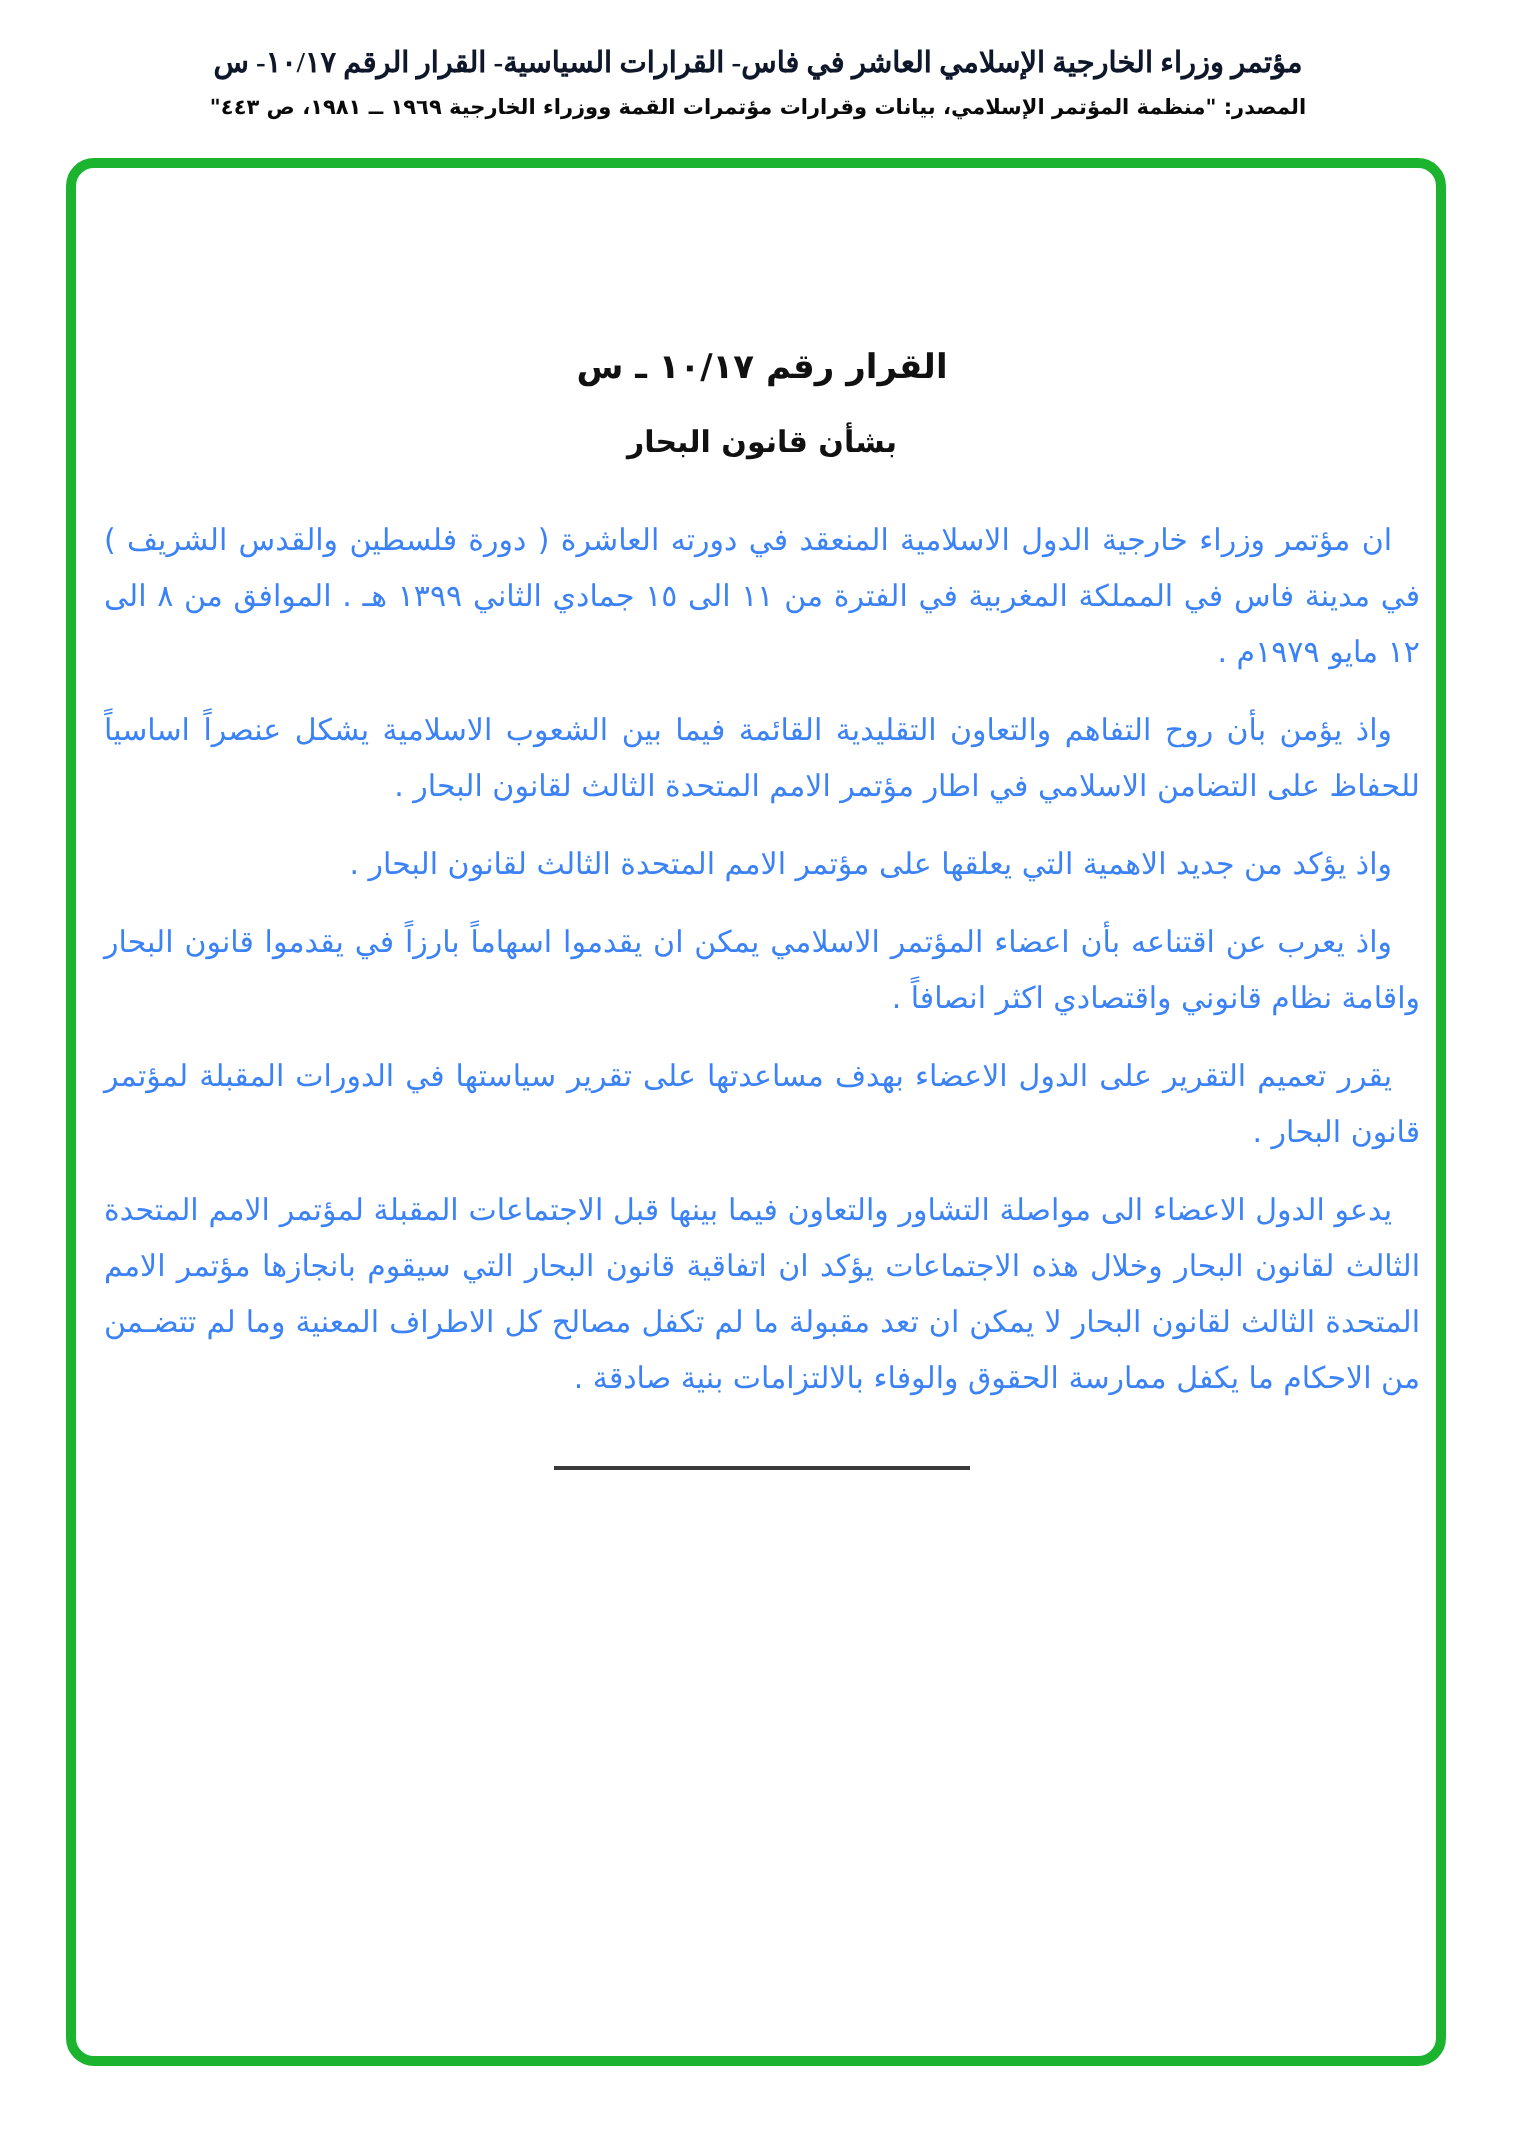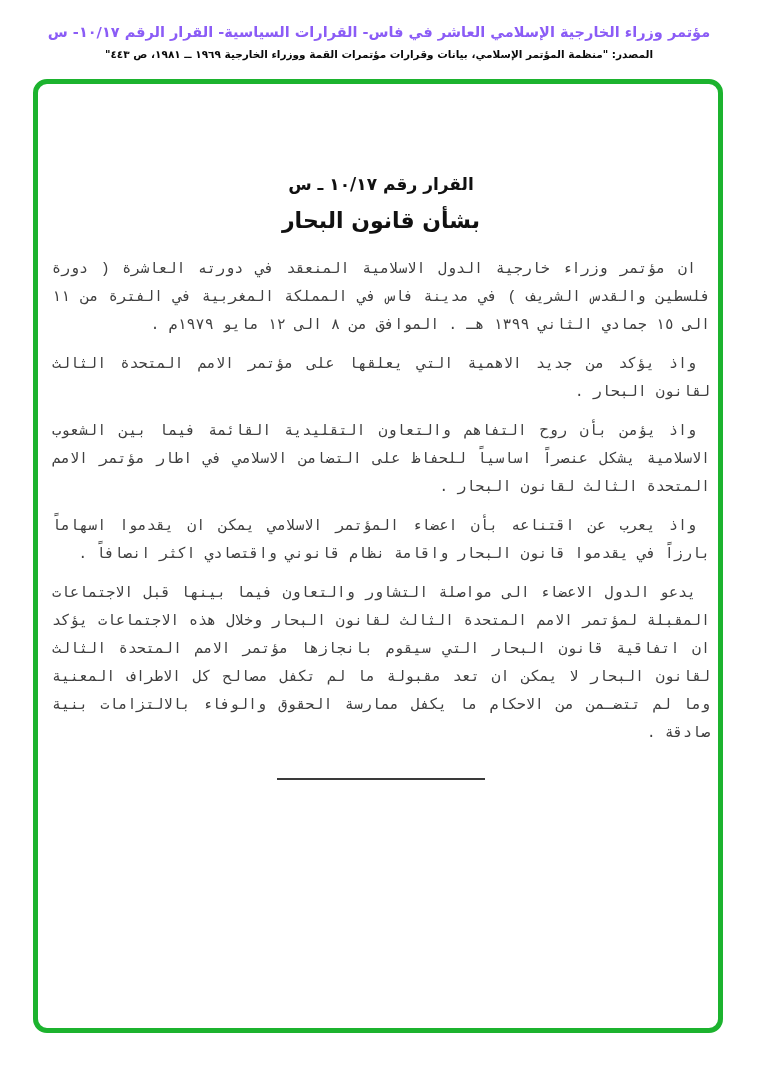--- a/index.html
+++ b/index.html
@@ -8,21 +8,21 @@
     background: #ffffff;
     font-family: "DejaVu Sans", sans-serif;
     color: #111111;
     overflow: hidden;
   }
   .page { width: 758px; height: 1078px; position: relative; }
 
   .header { direction: rtl; text-align: center; padding-top: 22px; }
   .header-line1 {
     font-size: 14.5px; font-weight: bold; line-height: 20px;
-    letter-spacing: 0px; color: #8b5cf6;
+    letter-spacing: 0px; color: #0f172a; font-family: Liberation Serif, serif;
   }
   .header-line2 {
     font-size: 10.5px; font-weight: bold; line-height: 15px;
     margin-top: 5px; color: #0a0a0a;
   }
 
   .frame {
     box-sizing: border-box;
     width: 690px; height: 954px;
     margin: 17px 35px 0 33px;
@@ -33,33 +33,32 @@
   }
 
   .title {
     direction: rtl; text-align: center;
     margin-top: 88px;
     font-size: 17px; font-weight: bold; line-height: 24px;
   }
   .subtitle {
     direction: rtl; text-align: center;
     margin-top: 13px;
-    font-size: 22px; font-weight: bold; line-height: 24px;
+    font-size: 15px; font-weight: bold; line-height: 24px;
   }
 
   p.body {
     direction: rtl;
     text-align: justify;
     text-align-last: right;
     font-size: 15px;
     line-height: 28px;
     margin: 11px 0 0 0;
     text-indent: 14px;
-    color: #404040;
-    font-family: Liberation Mono, monospace;
+    color: #3b82f6;
   }
   p.body.p-first { margin-top: 23px; }
 
   .divider {
     width: 208px; height: 2px;
     background: #3a3a3a;
     margin: 30px auto 0 auto;
   }
 </style>
 </head>
@@ -74,28 +73,29 @@
 
   <div class="frame">
 
     <div class="title">القرار رقم ١٠/١٧ ـ س</div>
 
     <div class="subtitle">بشأن قانون البحار</div>
 
     <p class="body p-first">ان مؤتمر وزراء خارجية الدول الاسلامية المنعقد في دورته العاشرة ( دورة فلسطين والقدس الشريف ) في مدينة فاس في المملكة المغربية في الفترة من ١١ الى ١٥ جمادي الثاني ١٣٩٩ هـ . الموافق من ٨ الى ١٢ مايو ١٩٧٩م .</p>
 
 
+    <p class="body">واذ يؤمن بأن روح التفاهم والتعاون التقليدية القائمة فيما بين الشعوب الاسلامية يشكل عنصراً اساسياً للحفاظ على التضامن الاسلامي في اطار مؤتمر الامم المتحدة الثالث لقانون البحار .</p>
+
     <p class="body">واذ يؤكد من جديد الاهمية التي يعلقها على مؤتمر الامم المتحدة الثالث لقانون البحار .</p>
-
-    <p class="body">واذ يؤمن بأن روح التفاهم والتعاون التقليدية القائمة فيما بين الشعوب الاسلامية يشكل عنصراً اساسياً للحفاظ على التضامن الاسلامي في اطار مؤتمر الامم المتحدة الثالث لقانون البحار .</p>
 
     <p class="body">واذ يعرب عن اقتناعه بأن اعضاء المؤتمر الاسلامي يمكن ان يقدموا اسهاماً بارزاً في يقدموا قانون البحار واقامة نظام قانوني واقتصادي اكثر انصافاً .</p>
 
 
 
+    <p class="body">يقرر تعميم التقرير على الدول الاعضاء بهدف مساعدتها على تقرير سياستها في الدورات المقبلة لمؤتمر قانون البحار .</p>
 
     <p class="body">يدعو الدول الاعضاء الى مواصلة التشاور والتعاون فيما بينها قبل الاجتماعات المقبلة لمؤتمر الامم المتحدة الثالث لقانون البحار وخلال هذه الاجتماعات يؤكد ان اتفاقية قانون البحار التي سيقوم بانجازها مؤتمر الامم المتحدة الثالث لقانون البحار لا يمكن ان تعد مقبولة ما لم تكفل مصالح كل الاطراف المعنية وما لم تتضـمن من الاحكام ما يكفل ممارسة الحقوق والوفاء بالالتزامات بنية صادقة .</p>
 
     <div class="divider"></div>
 
   </div>
 
 </div>
 
 </body></html>

